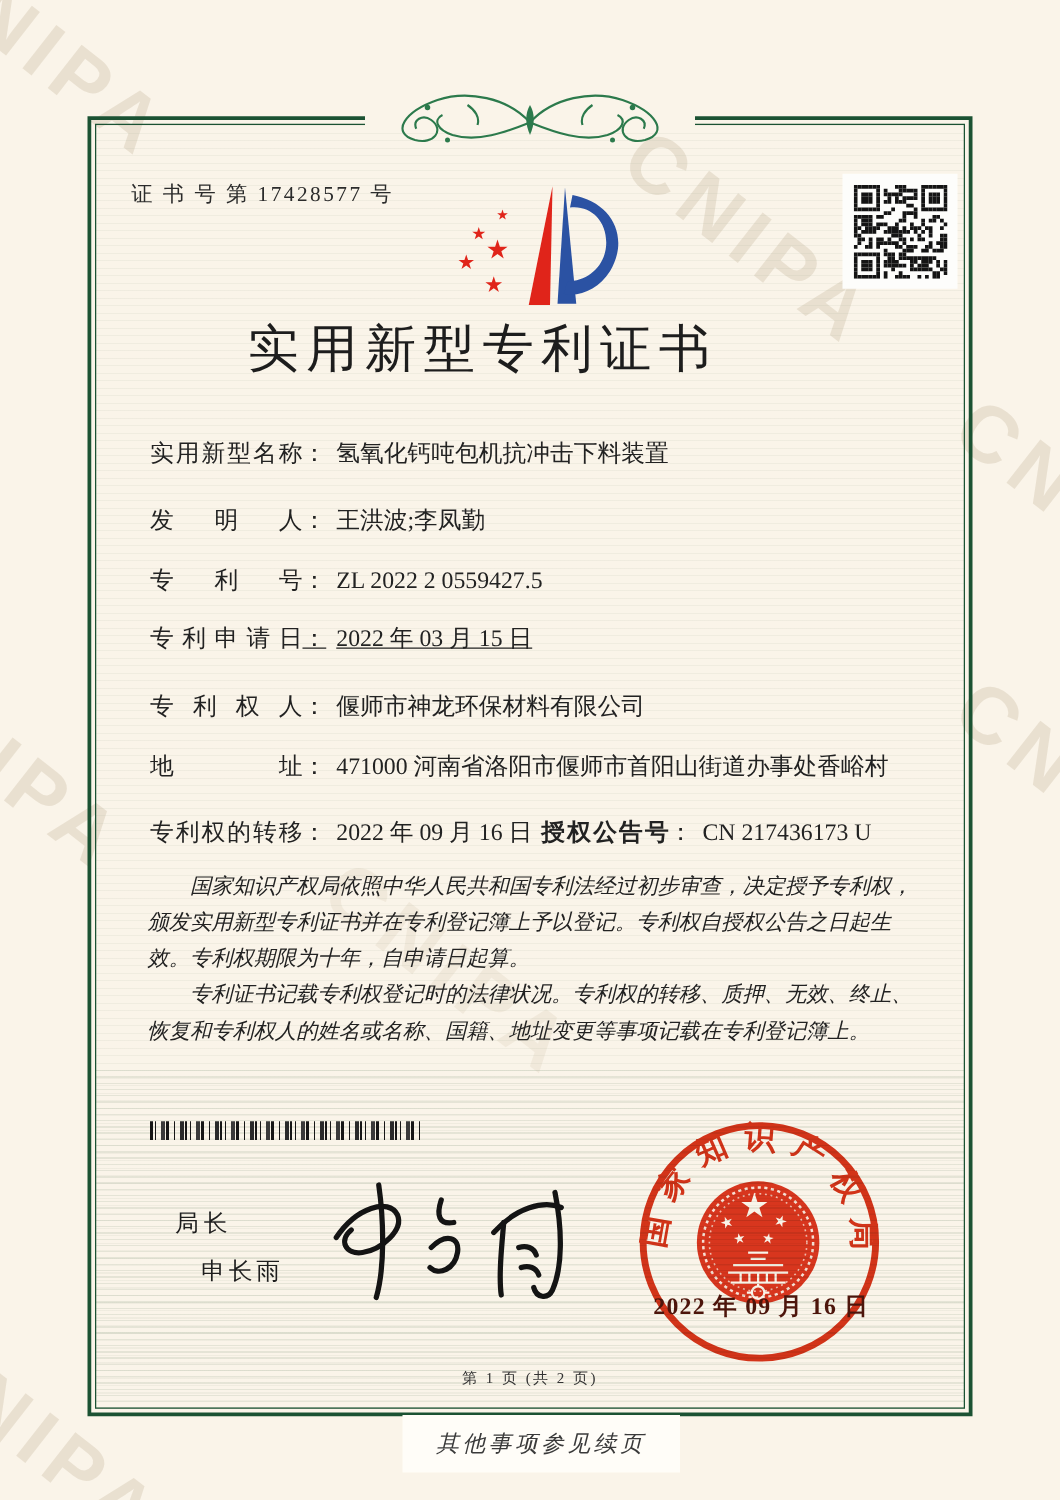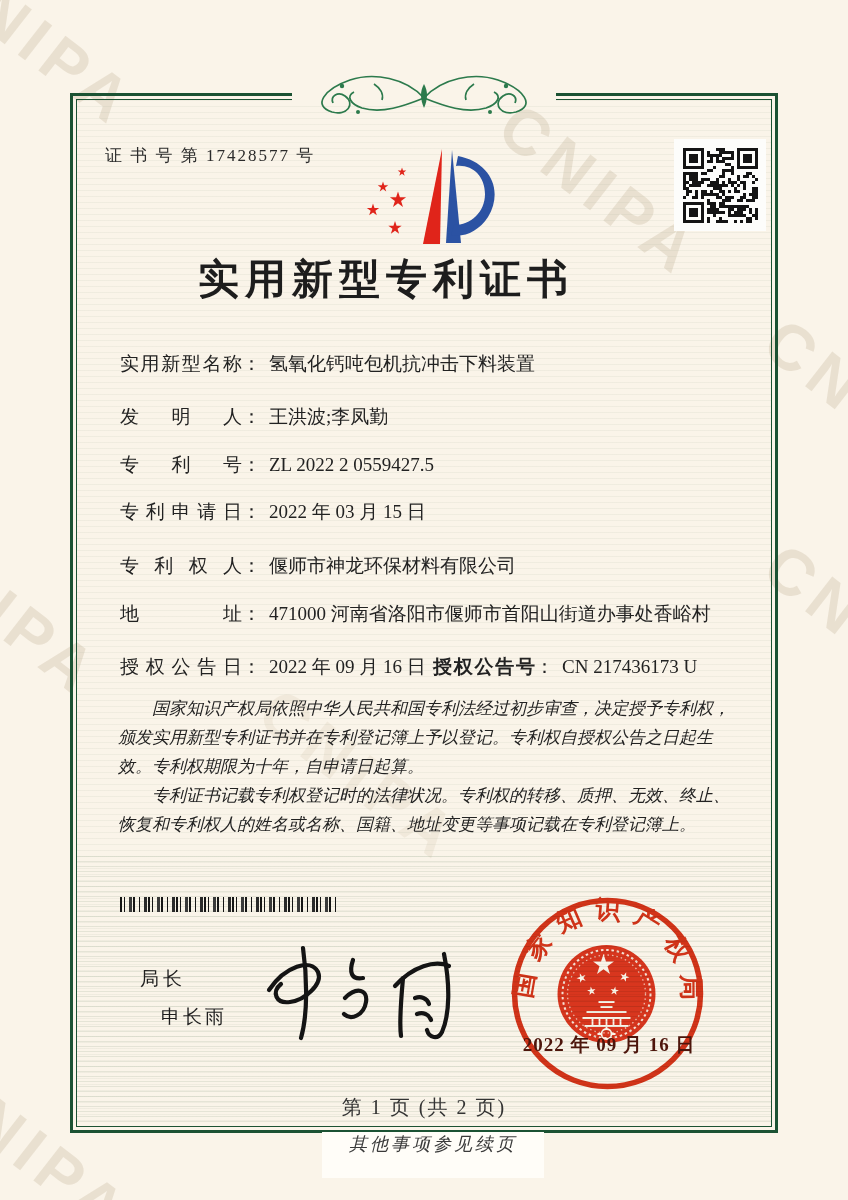--- a/index.html
+++ b/index.html
@@ -31,26 +31,26 @@
 
   .cert-no{position:absolute;left:105px;top:144px;font-size:17px;letter-spacing:2px;
       color:#2b2b2b;z-index:4;}
 
   .logo{position:absolute;left:352px;top:142px;z-index:4;}
 
   .qr-box{position:absolute;left:674px;top:139px;width:92px;height:92px;background:#fdfdfb;
       z-index:4;display:flex;align-items:center;justify-content:center;}
 
   .title{position:absolute;left:0;top:252px;width:772px;text-align:center;font-size:41px;
-      font-weight:700;letter-spacing:6px;color:#1d1d1d;z-index:4;}
+      font-weight:400;letter-spacing:6px;color:#1d1d1d;z-index:4;}
 
   .frow{position:absolute;left:120px;font-size:19px;color:#222;z-index:4;white-space:nowrap;line-height:1.2;}
   .flabel{display:inline-block;width:122px;text-align:justify;text-align-last:justify;}
   .fval{margin-left:8px;}
-  .r0{top:353px;} .r1{top:406px;} .r2{top:454px;} .r3{top:501px;}
+  .r0{top:353px;} .r1{top:406px;} .r2{top:454px;} .r3{top:501px;text-decoration:underline;}
   .r4{top:555px;} .r5{top:603px;} .r6{top:656px;}
   .frow.second{left:433px;top:656px;}
   .frow.second .flabel{width:102px;font-weight:bold;}
 
   .paras{position:absolute;left:118px;top:694px;width:616px;z-index:4;color:#222;
       font-size:17px;line-height:29px;font-style:italic;font-family:Liberation Serif, serif;}
   .paras p{margin:0;text-indent:2em;}
 
   .barcode{position:absolute;left:120px;top:897px;width:216px;height:15px;z-index:4;
       background:repeating-linear-gradient(90deg,#161616 0 2px,transparent 2px 4px,#161616 4px 5px,
@@ -60,25 +60,25 @@
   .sig-title{position:absolute;left:124px;top:966px;font-size:19px;letter-spacing:4px;color:#1e1e1e;z-index:4;
       font-family:"Liberation Sans","DejaVu Sans",sans-serif;margin-left:16px;}
   .sig-name{position:absolute;left:124px;top:1004px;font-size:19px;letter-spacing:3px;color:#1e1e1e;z-index:4;
       font-family:"Liberation Sans","DejaVu Sans",sans-serif;margin-left:37px;}
   .sig-svg{position:absolute;left:245px;top:938px;z-index:4;}
 
   .seal{position:absolute;left:500px;top:886px;z-index:5;mix-blend-mode:multiply;}
   .seal-date{position:absolute;left:503px;top:1032px;width:212px;text-align:center;z-index:6;
       font-size:19px;font-weight:700;letter-spacing:1px;color:#4d150b;}
 
-  .page-num{position:absolute;left:0;top:1094px;width:848px;text-align:center;font-size:20px;
+  .page-num{position:absolute;left:0;top:1094px;width:848px;text-align:center;font-size:12px;
       letter-spacing:2px;color:#333;z-index:4;}
 
   .footer-box{position:absolute;left:322px;top:1132px;width:222px;height:46px;background:#fffdf8;
-      z-index:6;display:flex;justify-content:center;}
+      z-index:6;display:flex;align-items:center;justify-content:center;}
   .footer-note{font-size:18px;font-style:italic;letter-spacing:3px;color:#3a3a3a;}
 </style>
 </head>
 <body>
 
 <div class="page">
 
   <span class="wm wm1">CNIPA</span>
   <span class="wm wm2">CNIPA</span>
   <span class="wm wm3">CNIPA</span>
@@ -469,21 +469,21 @@
   <div class="frow r3">
     <span class="flabel">专利申请日</span><span>：</span><span class="fval">2022 年 03 月 15 日</span>
   </div>
   <div class="frow r4">
     <span class="flabel">专利权人</span><span>：</span><span class="fval">偃师市神龙环保材料有限公司</span>
   </div>
   <div class="frow r5">
     <span class="flabel">地址</span><span>：</span><span class="fval">471000 河南省洛阳市偃师市首阳山街道办事处香峪村</span>
   </div>
   <div class="frow r6">
-    <span class="flabel">授权公告日</span><span>：</span><span class="fval">2022 年 09 月 16 日</span>
+    <span class="flabel">专利权的转移</span><span>：</span><span class="fval">2022 年 09 月 16 日</span>
   </div>
   <div class="frow second">
     <span class="flabel">授权公告号</span><span>：</span><span class="fval">CN 217436173 U</span>
   </div>
 
   <div class="paras">
     <p>国家知识产权局依照中华人民共和国专利法经过初步审查，决定授予专利权，颁发实用新型专利证书并在专利登记簿上予以登记。专利权自授权公告之日起生效。专利权期限为十年，自申请日起算。</p>
     <p>专利证书记载专利权登记时的法律状况。专利权的转移、质押、无效、终止、恢复和专利权人的姓名或名称、国籍、地址变更等事项记载在专利登记簿上。</p>
   </div>
 

